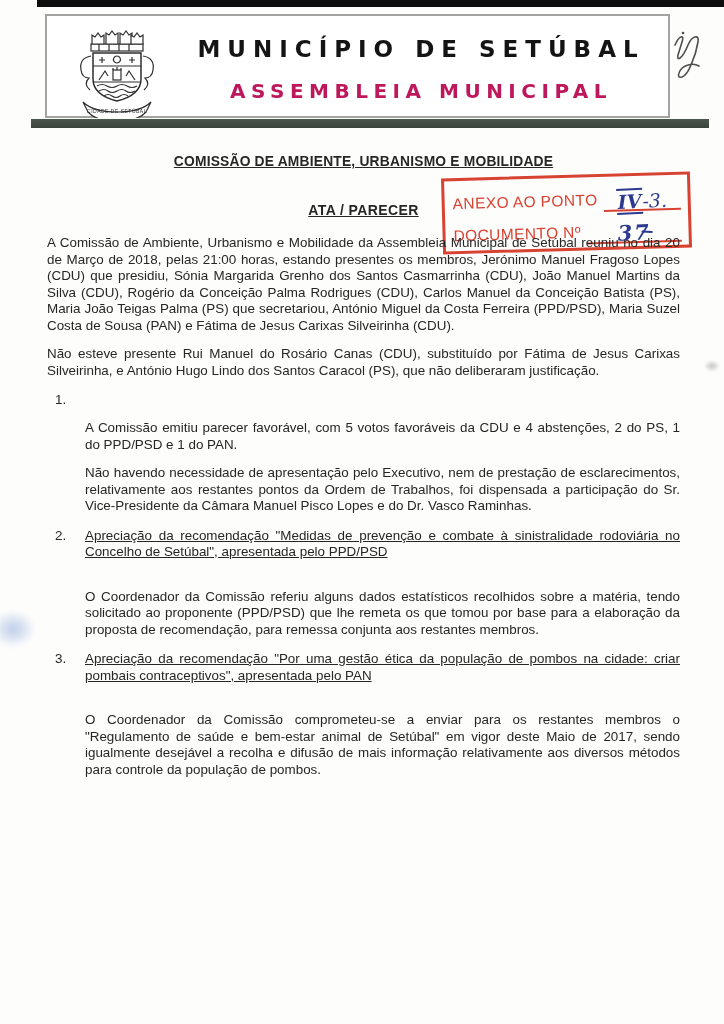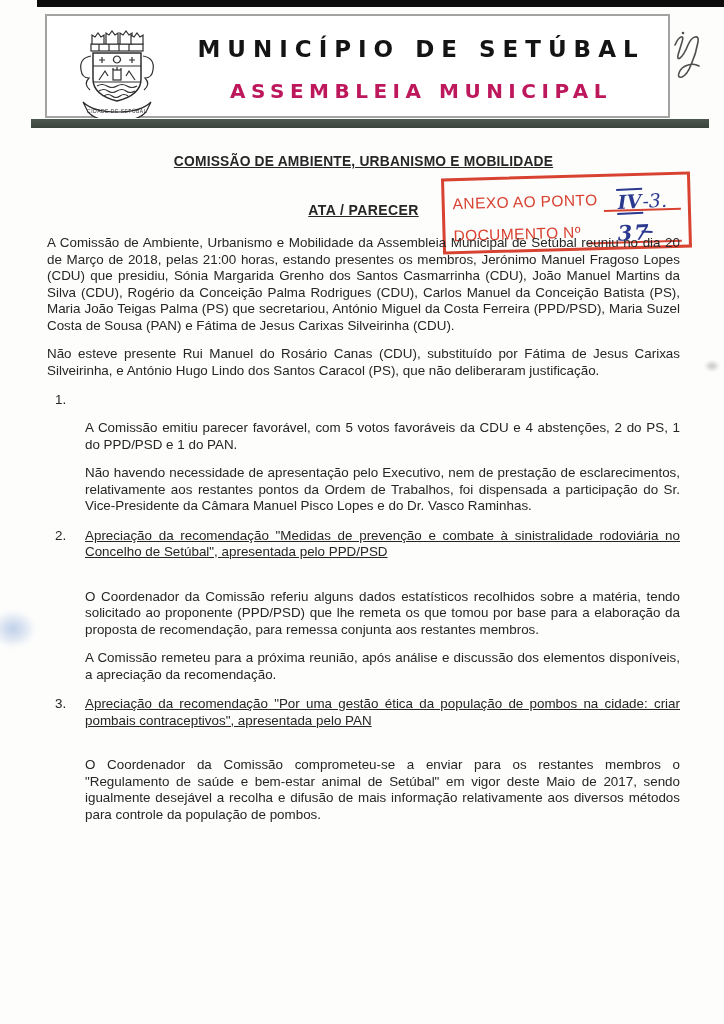--- a/index.html
+++ b/index.html
@@ -185,21 +185,20 @@
       <p class="para">A Comissão emitiu parecer favorável, com 5 votos favoráveis da CDU e 4 abstenções, 2 do PS, 1 do PPD/PSD e 1 do PAN.</p>
       <p class="para">Não havendo necessidade de apresentação pelo Executivo, nem de prestação de esclarecimentos, relativamente aos restantes pontos da Ordem de Trabalhos, foi dispensada a participação do Sr. Vice-Presidente da Câmara Manuel Pisco Lopes e do Dr. Vasco Raminhas.</p>
     </div>
   </div>
 
   <div class="agenda-item">
     <div class="agenda-num">2.</div>
     <div class="agenda-body">
       <span class="agenda-heading">Apreciação da recomendação "Medidas de prevenção e combate à sinistralidade rodoviária no Concelho de Setúbal", apresentada pelo PPD/PSD</span>
       <p class="para">O Coordenador da Comissão referiu alguns dados estatísticos recolhidos sobre a matéria, tendo solicitado ao proponente (PPD/PSD) que lhe remeta os que tomou por base para a elaboração da proposta de recomendação, para remessa conjunta aos restantes membros.</p>
-      <p class="para">A Comissão remeteu para a próxima reunião, após análise e discussão dos elementos disponíveis, a apreciação da recomendação.</p>
     </div>
   </div>
 
   <div class="agenda-item">
     <div class="agenda-num">3.</div>
     <div class="agenda-body">
       <span class="agenda-heading">Apreciação da recomendação "Por uma gestão ética da população de pombos na cidade: criar pombais contraceptivos", apresentada pelo PAN</span>
       <p class="para">O Coordenador da Comissão comprometeu-se a enviar para os restantes membros o "Regulamento de saúde e bem-estar animal de Setúbal" em vigor deste Maio de 2017, sendo igualmente desejável a recolha e difusão de mais informação relativamente aos diversos métodos para controle da população de pombos.</p>
     </div>
   </div>

